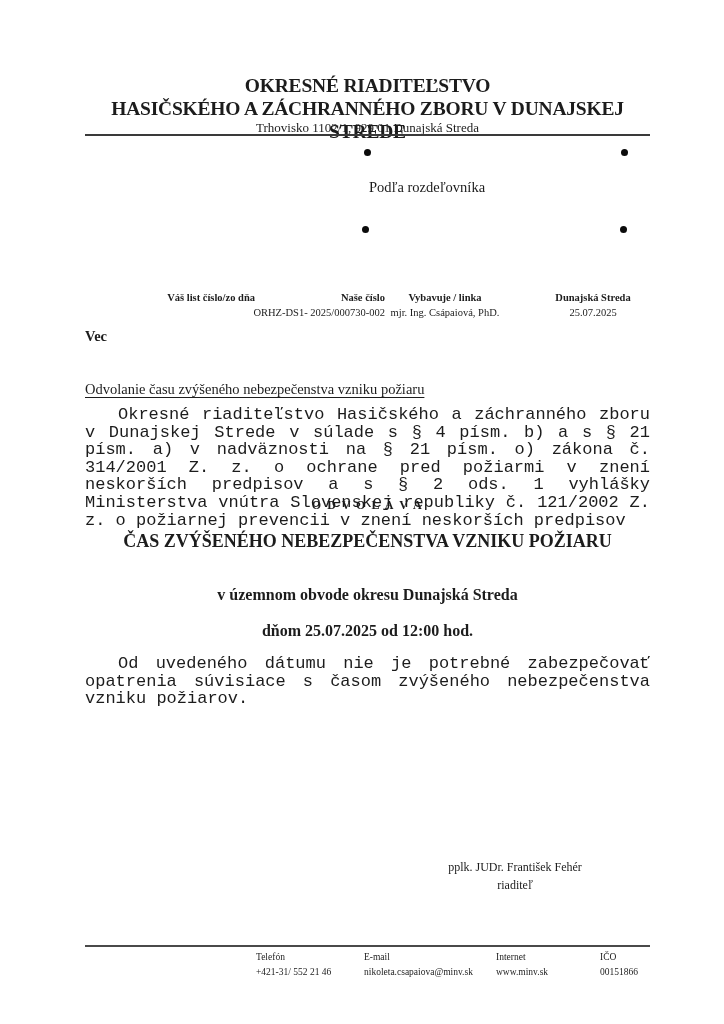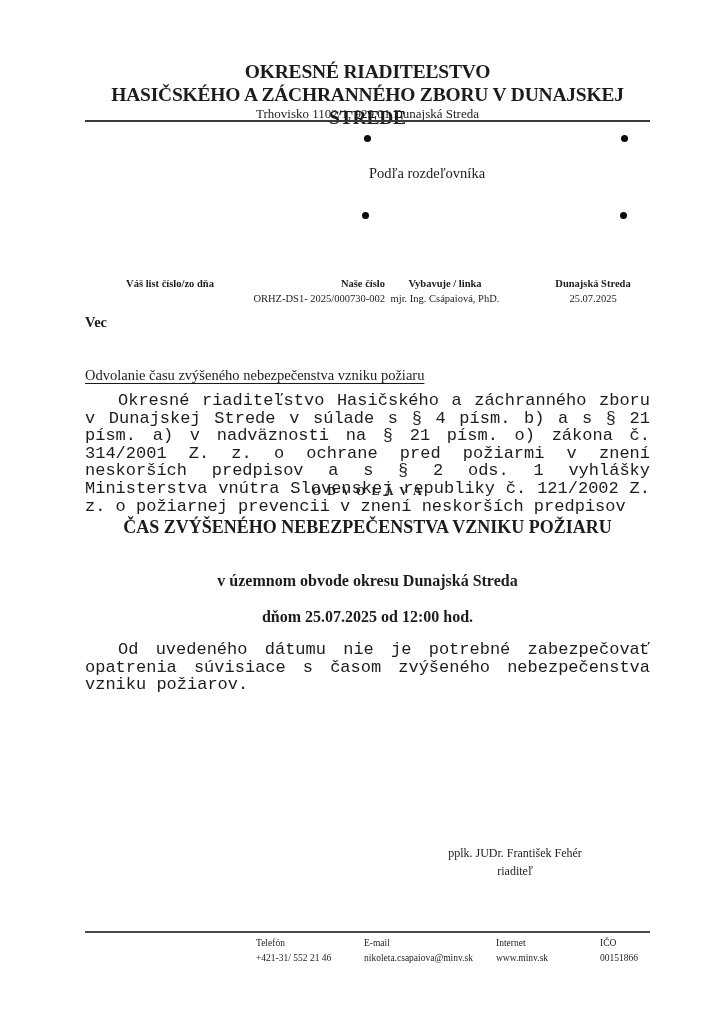--- a/index.html
+++ b/index.html
@@ -5,35 +5,35 @@
   html,body { margin:0; padding:0; background:#e8e8e8; }
   .page {
     position:relative;
     width:724px; height:1024px;
     margin:0 auto;
     background:#ffffff;
     font-family:"Liberation Serif", serif;
     color:#1c1c1c;
     overflow:hidden;
   }
-  .abs { position:absolute; }
+  .abs { position:absolute;margin-top:14px; }
   .center-band { left:85px; width:565px; text-align:center; }
 
   .org-title { font-weight:bold; font-size:19.5px; line-height:23px; letter-spacing:-0.2px; }
   .org-address { font-size:13px; }
   .rule { left:85px; width:565px; height:2px; background:#3a3a3a; }
   .thin-rule { left:85px; width:565px; height:2px; background:#4a4a4a; }
 
   .dot { width:7px; height:7px; border-radius:50%; background:#0b0b0b; }
 
   .recipient { font-size:14.5px; }
 
   .info-cell { top:276px; font-size:10.5px; line-height:15px; }
   .info-cell .hdr { font-weight:bold; }
-  .info-cell.c1 { left:85px;  width:170px; text-align:center; }
+  .info-cell.c1 { left:85px;  width:170px; text-align:right; }
   .info-cell.c2 { left:195px; width:190px; text-align:right; }
   .info-cell.c3 { left:360px; width:170px; text-align:center; }
   .info-cell.c4 { left:523px; width:140px; text-align:center; }
 
   .vec { font-weight:bold; font-size:14.5px; }
   .subject { font-size:14.5px; text-decoration:underline; text-underline-offset:3px; }
 
   .body-par {
     left:85px; width:565px;
     font-size:17px; line-height:17.6px;

